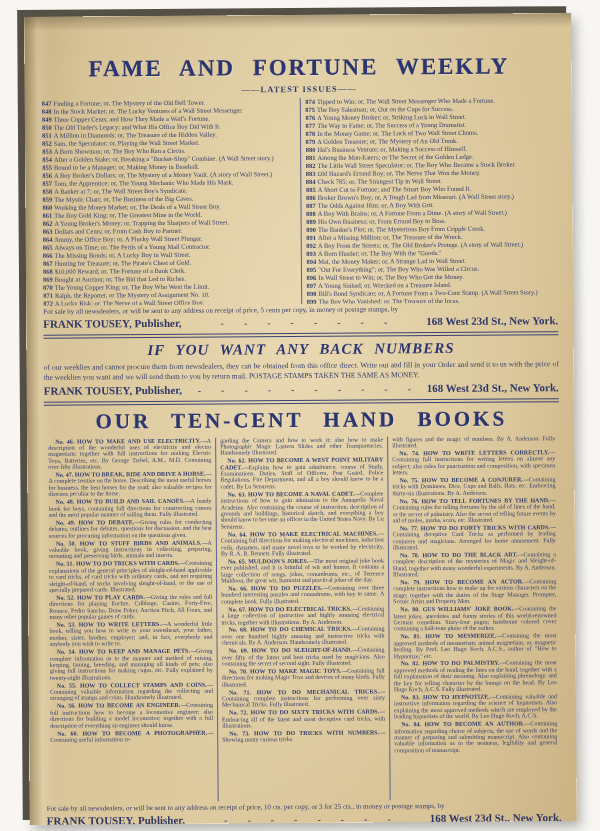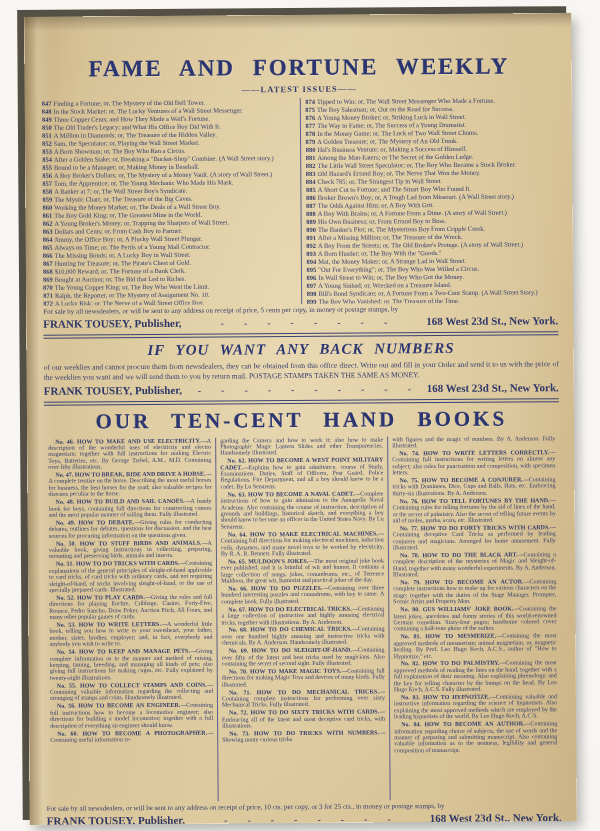--- a/index.html
+++ b/index.html
@@ -88,39 +88,39 @@
             <p class="issue"><b class="inum">849</b><span>Three Copper Cents; and How They Made a Waif's Fortune.</span></p>
             <p class="issue"><b class="inum">850</b><span>The Old Trader's Legacy; and What His Office Boy Did With It.</span></p>
             <p class="issue"><b class="inum">851</b><span>A Million in Diamonds; or, The Treasure of the Hidden Valley.</span></p>
             <p class="issue"><b class="inum">852</b><span>Sam, the Speculator; or, Playing the Wall Street Market.</span></p>
             <p class="issue"><b class="inum">853</b><span>A Born Showman; or, The Boy Who Ran a Circus.</span></p>
             <p class="issue"><b class="inum">854</b><span>After a Golden Stake; or, Breaking a "Bucket-Shop" Combine. (A Wall Street story.)</span></p>
             <p class="issue"><b class="inum">855</b><span>Bound to be a Manager; or, Making Money in Baseball.</span></p>
             <p class="issue"><b class="inum">856</b><span>A Boy Broker's Dollars; or, The Mystery of a Money Vault. (A story of Wall Street.)</span></p>
             <p class="issue"><b class="inum">857</b><span>Tom, the Apprentice; or, The Young Mechanic Who Made His Mark.</span></p>
             <p class="issue"><b class="inum">858</b><span>A Banker at 7; or, The Wall Street Boy's Syndicate.</span></p>
-            <p class="issue"><b class="inum">859</b><span>The Mystic Chart; or, The Treasure of the Big Caves.</span></p>
+            <p class="issue"><b class="inum">859</b><span>The Mystic Chart; or, The Business of the Big Caves.</span></p>
             <p class="issue"><b class="inum">860</b><span>Working the Money Market; or, The Deals of a Wall Street Boy.</span></p>
             <p class="issue"><b class="inum">861</b><span>The Boy Gold King; or, The Greatest Mine in the World.</span></p>
             <p class="issue"><b class="inum">862</b><span>A Young Broker's Money; or, Trapping the Sharpers of Wall Street.</span></p>
             <p class="issue"><b class="inum">863</b><span>Dollars and Cents; or, From Cash Boy to Partner.</span></p>
             <p class="issue"><b class="inum">864</b><span>Jimmy, the Office Boy; or, A Plucky Wall Street Plunger.</span></p>
             <p class="issue"><b class="inum">865</b><span>Always on Time; or, The Perils of a Young Mail Contractor.</span></p>
             <p class="issue"><b class="inum">866</b><span>The Missing Bonds; or, A Lucky Boy in Wall Street.</span></p>
             <p class="issue"><b class="inum">867</b><span>Hunting for Treasure; or, The Pirate's Chest of Gold.</span></p>
             <p class="issue"><b class="inum">868</b><span>$10,000 Reward; or, The Fortune of a Bank Clerk.</span></p>
             <p class="issue"><b class="inum">869</b><span>Bought at Auction; or, The Bid that Led to Riches.</span></p>
             <p class="issue"><b class="inum">870</b><span>The Young Copper King; or, The Boy Who Went the Limit.</span></p>
             <p class="issue"><b class="inum">871</b><span>Ralph, the Reporter, or The Mystery of Assignment No. 10.</span></p>
             <p class="issue"><b class="inum">872</b><span>A Lucky Risk; or, The Nerve of a Wall Street Office Boy.</span></p>
           </div>
         <div class="issue-col right">
 
         <p class="issue"><b class="inum">874</b><span>Tipped to Win; or, The Wall Street Messenger Who Made a Fortune.</span></p>
-            <p class="issue"><b class="inum">875</b><span>The Boy Salesman; or, Out on the Road for Success.</span></p>
+            <p class="issue"><b class="inum">875</b><span>The Boy Salesman; or, Out on the Cups for Success.</span></p>
             <p class="issue"><b class="inum">876</b><span>A Young Money Broker; or, Striking Luck in Wall Street.</span></p>
             <p class="issue"><b class="inum">877</b><span>The Way to Fame; or, The Success of a Young Dramatist.</span></p>
             <p class="issue"><b class="inum">878</b><span>In the Money Game; or, The Luck of Two Wall Street Chums.</span></p>
             <p class="issue"><b class="inum">879</b><span>A Golden Treasure; or, The Mystery of An Old Trunk.</span></p>
             <p class="issue"><b class="inum">880</b><span>Hal's Business Venture; or, Making a Success of Himself.</span></p>
             <p class="issue"><b class="inum">881</b><span>Among the Man-Eaters; or The Secret of the Golden Ledge.</span></p>
             <p class="issue"><b class="inum">882</b><span>The Little Wall Street Speculator; or, The Boy Who Became a Stock Broker.</span></p>
             <p class="issue"><b class="inum">883</b><span>Old Hazard's Errand Boy; or, The Nerve That Won the Money.</span></p>
             <p class="issue"><b class="inum">884</b><span>Check 785; or, The Strangest Tip in Wall Street.</span></p>
             <p class="issue"><b class="inum">885</b><span>A Short Cut to Fortune; and The Smart Boy Who Found It.</span></p>
@@ -130,21 +130,21 @@
             <p class="issue"><b class="inum">889</b><span>His Own Business; or, From Errand Boy to Boss.</span></p>
             <p class="issue"><b class="inum">890</b><span>The Banker's Plot; or, The Mysterious Boy From Cripple Creek.</span></p>
             <p class="issue"><b class="inum">891</b><span>After a Missing Million; or, The Treasure of the Wreck.</span></p>
             <p class="issue"><b class="inum">892</b><span>A Boy From the Streets; or, The Old Broker's Protege. (A story of Wall Street.)</span></p>
             <p class="issue"><b class="inum">893</b><span>A Born Hustler; or, The Boy With the "Goods."</span></p>
             <p class="issue"><b class="inum">894</b><span>Mat, the Money Maker; or, A Strange Lad in Wall Street.</span></p>
             <p class="issue"><b class="inum">895</b><span>"Out For Everything"; or, The Boy Who Was Willed a Circus.</span></p>
             <p class="issue"><b class="inum">896</b><span>In Wall Street to Win; or, The Boy Who Got the Money.</span></p>
             <p class="issue"><b class="inum">897</b><span>A Young Sinbad; or, Wrecked on a Treasure Island.</span></p>
             <p class="issue"><b class="inum">898</b><span>Bill's Bond Syndicate; or, A Fortune From a Two-Cent Stamp. (A Wall Street Story.)</span></p>
-            <p class="issue"><b class="inum">899</b><span>The Boy Who Vanished; or, The Treasure of the Time.</span></p>
+            <p class="issue"><b class="inum">899</b><span>The Boy Who Vanished; or, The Treasure of the Incas.</span></p>
             <p class="issue"><span>A Born Broker; or, The Success of a Wall Street Boy.</span></p>
           </div>
       </div>
 
       <p class="sale-line">For sale by all newsdealers, or will be sent to any address on receipt of price, 5 cents per copy, in money or postage stamps, by</p>
       <div class="tousey">
         <span>FRANK TOUSEY, Publisher,</span>
         <span class="dashes">-        -        -        -        -        -        -        -</span>
         <span>168 West 23d St., New York.</span>
       </div>

